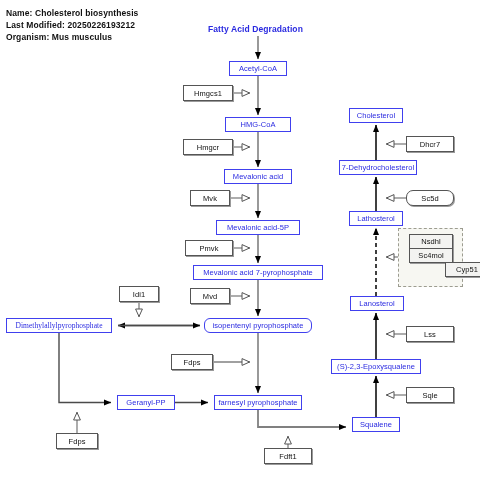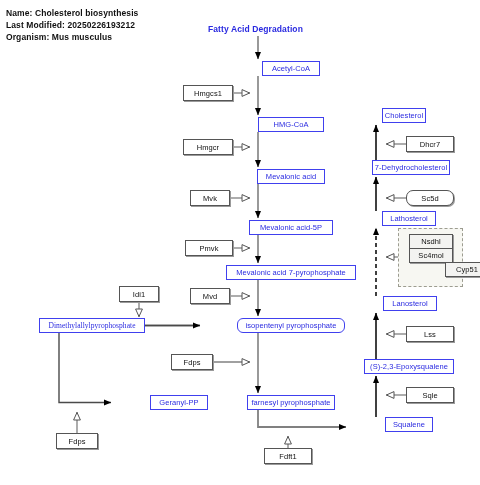--- a/index.html
+++ b/index.html
@@ -57,21 +57,20 @@
     justify-content: center;
     white-space: nowrap;
     font-size: 7.5px;
     letter-spacing: 0.05px;
   }
   
   .metabolite {
     border: 1.2px solid #4040ee;
     background: #ffffff;
     color: #2a2ae0;
-    margin-left: 33px;
   }
   
   .gene {
     border: 1px solid #555555;
     background: #f3f3f1;
     color: #111111;
     box-shadow: 1px 1px 0 #9a9a9a;
   }
   .gene.plain {
     background: #ffffff;
@@ -186,21 +185,21 @@
       <div class="node metabolite" style="left: 193px; top: 265px; width: 130px; height: 15px;">Mevalonic acid 7-pyrophosphate</div>
       <div class="node metabolite" style="left: 204px; top: 318px; width: 108px; height: 15px; border-radius: 6px;">isopentenyl pyrophosphate</div>
       <div class="node metabolite" style="left: 6px; top: 318px; width: 106px; height: 15px; font-family: Liberation Serif, serif;">Dimethylallylpyrophosphate</div>
       <div class="node metabolite" style="left: 117px; top: 395px; width: 58px; height: 15px;">Geranyl-PP</div>
       <div class="node metabolite" style="left: 214px; top: 395px; width: 88px; height: 15px;">farnesyl pyrophosphate</div>
       <div class="node metabolite" style="left: 352px; top: 417px; width: 48px; height: 15px;">Squalene</div>
       <div class="node metabolite" style="left: 331px; top: 359px; width: 90px; height: 15px;">(S)-2,3-Epoxysqualene</div>
       <div class="node metabolite" style="left: 350px; top: 296px; width: 54px; height: 15px;">Lanosterol</div>
       <div class="node metabolite" style="left: 349px; top: 211px; width: 54px; height: 15px;">Lathosterol</div>
       <div class="node metabolite" style="left: 339px; top: 160px; width: 78px; height: 15px;">7-Dehydrocholesterol</div>
-      <div class="node metabolite" style="left: 349px; top: 108px; width: 44px; height: 15px;">Cholesterol</div>
+      <div class="node metabolite" style="left: 349px; top: 108px; width: 54px; height: 15px;">Cholesterol</div>
       <div class="node gene plain" style="left: 183px; top: 85px; width: 50px; height: 16px;">Hmgcs1</div>
       <div class="node gene plain" style="left: 183px; top: 139px; width: 50px; height: 16px;">Hmgcr</div>
       <div class="node gene plain" style="left: 190px; top: 190px; width: 40px; height: 16px;">Mvk</div>
       <div class="node gene plain" style="left: 185px; top: 240px; width: 48px; height: 16px;">Pmvk</div>
       <div class="node gene plain" style="left: 190px; top: 288px; width: 40px; height: 16px;">Mvd</div>
       <div class="node gene plain" style="left: 119px; top: 286px; width: 40px; height: 16px;">Idi1</div>
       <div class="node gene plain" style="left: 171px; top: 354px; width: 42px; height: 16px;">Fdps</div>
       <div class="node gene plain" style="left: 56px; top: 433px; width: 42px; height: 16px;">Fdps</div>
       <div class="node gene plain" style="left: 264px; top: 448px; width: 48px; height: 16px;">Fdft1</div>
       <div class="node gene plain" style="left: 406px; top: 387px; width: 48px; height: 16px;">Sqle</div>

